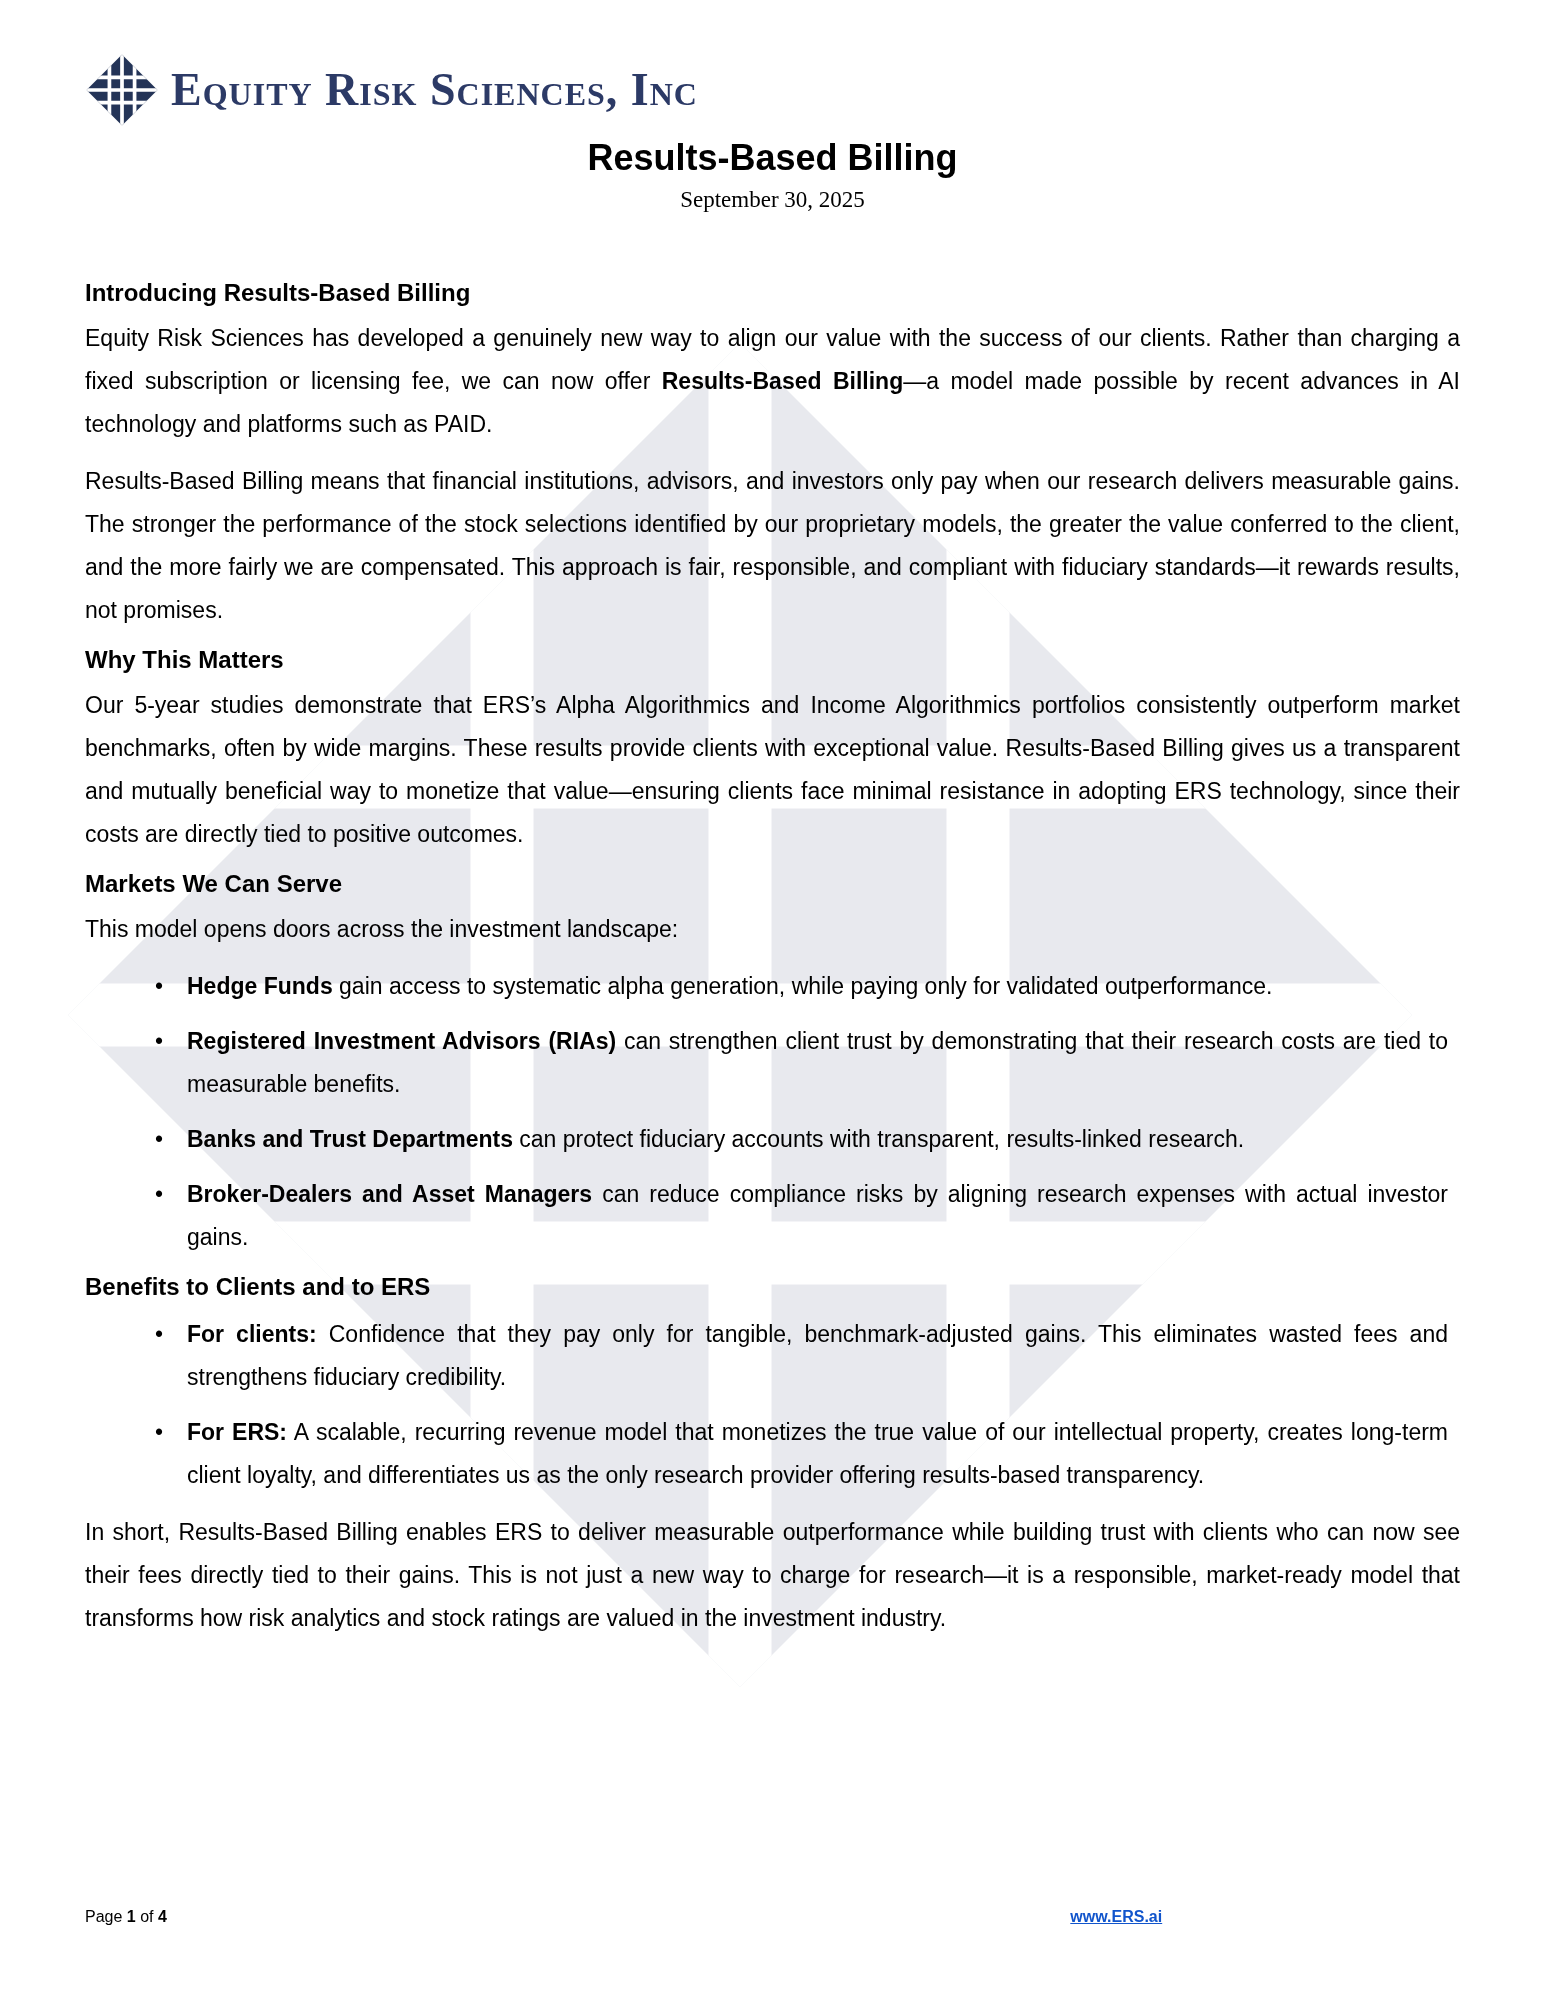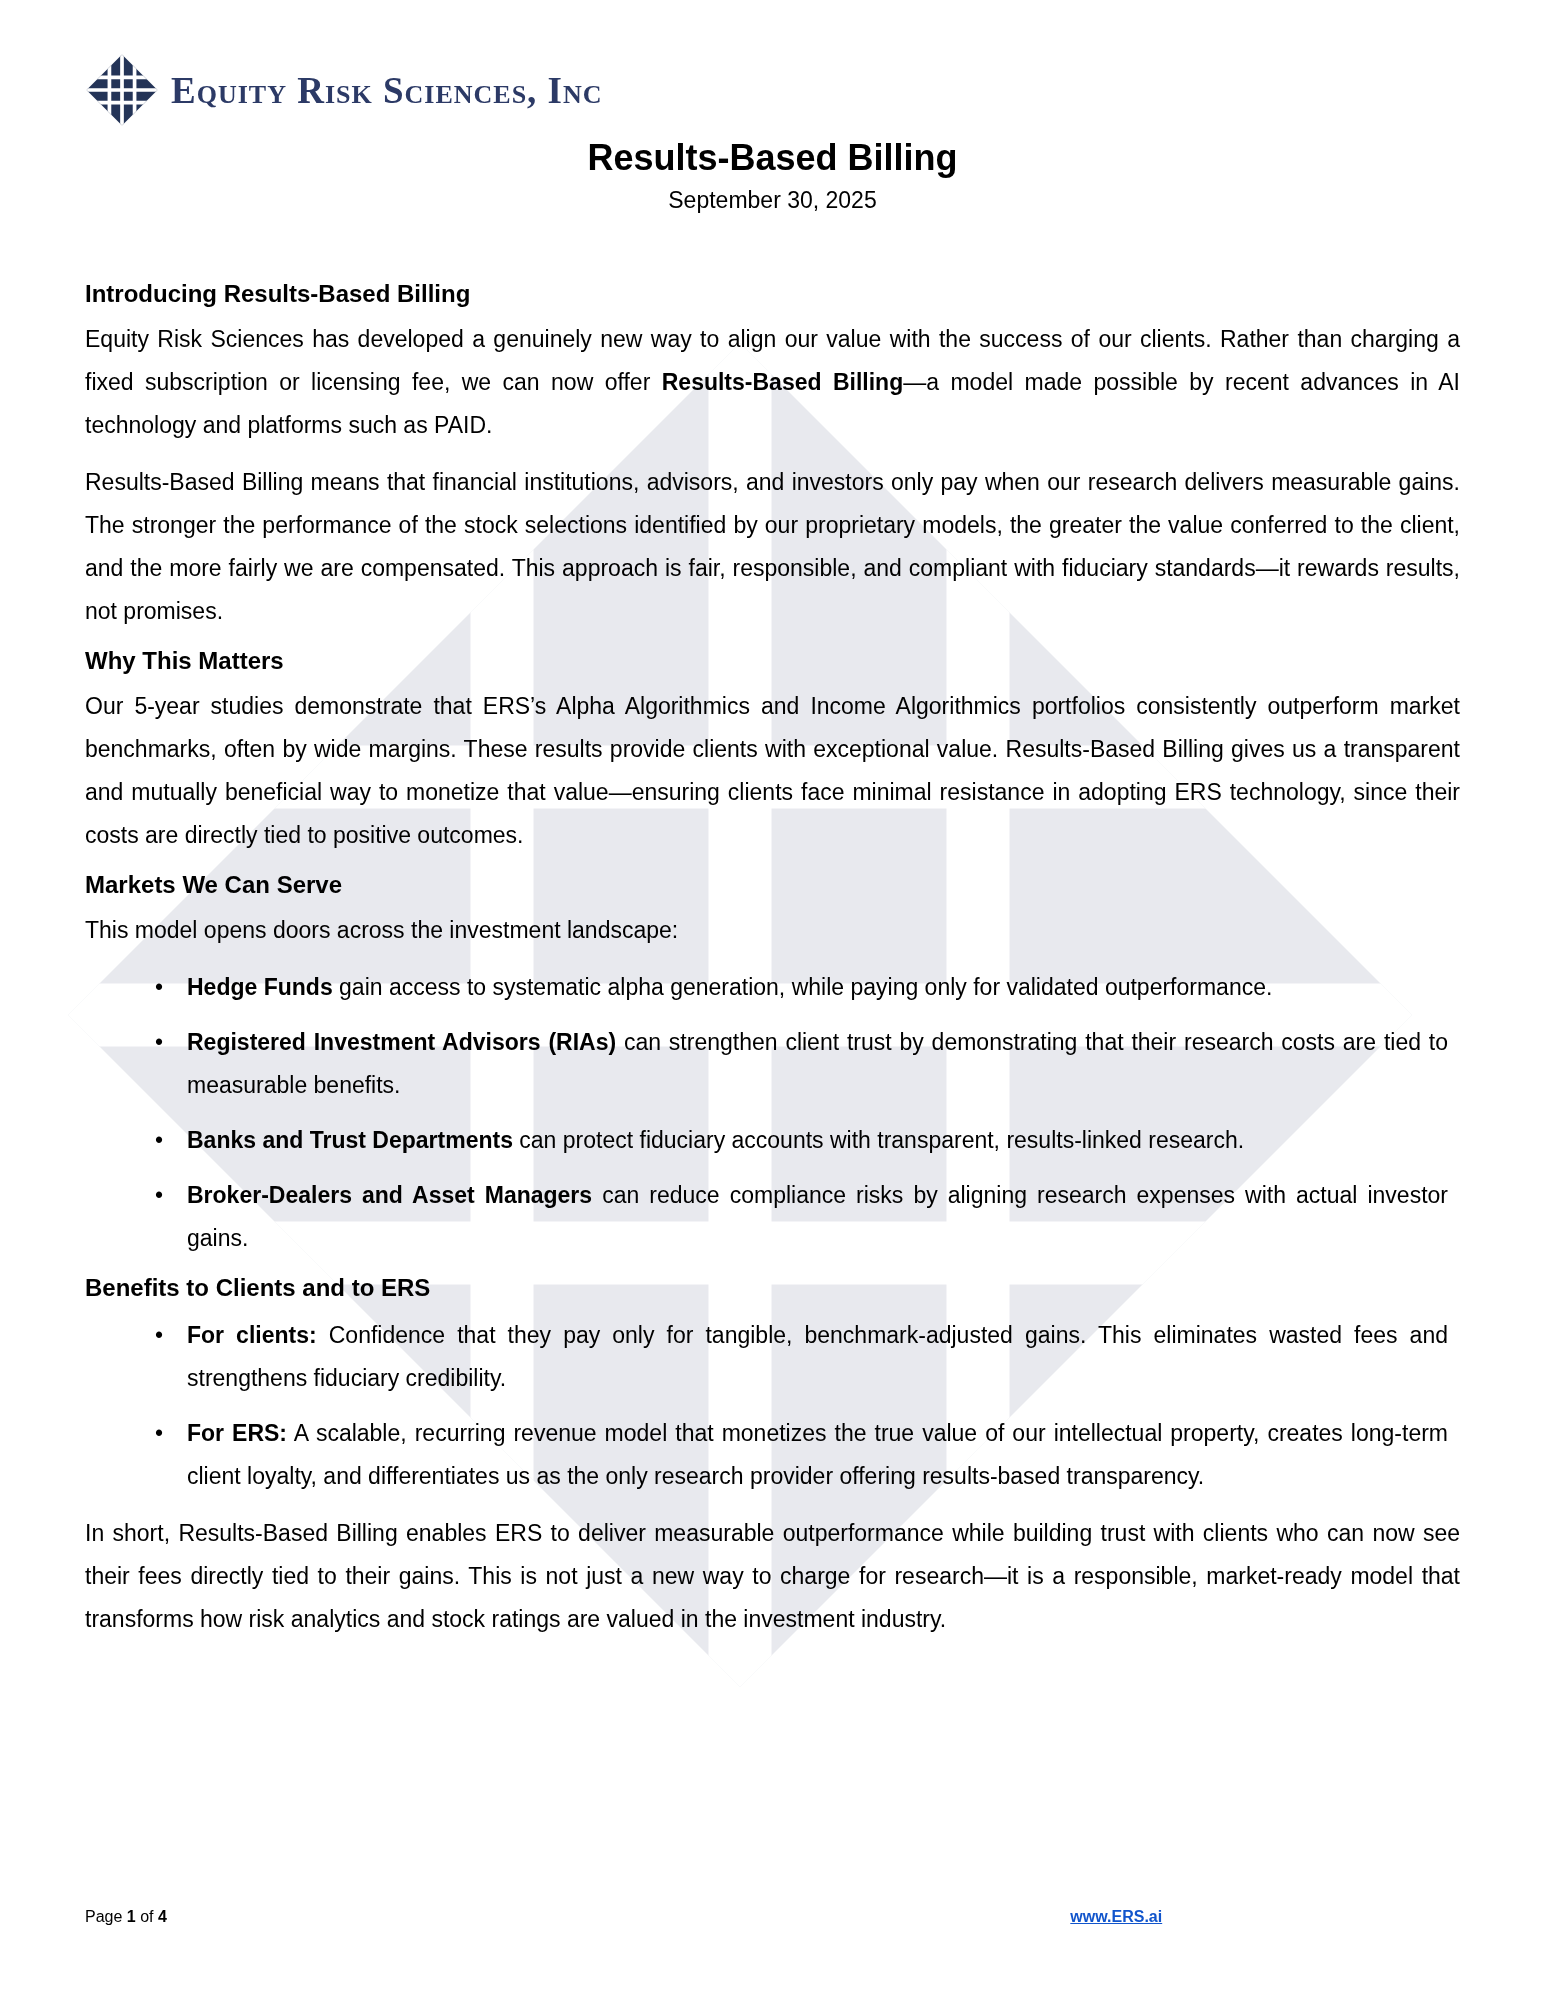--- a/index.html
+++ b/index.html
@@ -5,24 +5,24 @@
   html,body{margin:0;padding:0;background:#ffffff;}
   body{width:1545px;height:2000px;position:relative;overflow:hidden;
        font-family:"Liberation Sans",sans-serif;color:#000;}
   .page{position:absolute;inset:0;}
   .watermark{position:absolute;left:40px;top:300px;width:1400px;height:1430px;z-index:0;}
   .content{position:relative;z-index:1;padding:46px 85px 0 85px;}
   
   .brandrow{display:flex;align-items:center;gap:12px;height:88px;}
   .brandrow svg{width:74px;height:82px;flex:0 0 auto;}
   .wordmark{font-family:"Liberation Serif",serif;font-variant:small-caps;
-            font-weight:600;font-size:37px;letter-spacing:1px;color:#2c3a66;line-height:1;}
+            font-weight:600;font-size:46px;letter-spacing:1px;color:#2c3a66;line-height:1;}
   .titleblock{text-align:center;margin-top:2px;}
   .doc-title{font-size:36px;font-weight:bold;line-height:1.2;}
-  .doc-date{font-size:23px;margin-top:8px;}
+  .doc-date{font-size:23px;margin-top:8px;font-family:Liberation Serif, serif;}
   
   .docbody{margin-top:66px;font-size:23px;line-height:43px;text-align:justify;}
   .docbody h2{font-size:24px;line-height:28px;font-weight:bold;margin:12px 0 10px 0;text-align:left;}
   .docbody h2:first-child{margin-top:0;}
   .docbody p{margin:0 0 14px 0;}
   .docbody ul{list-style:none;margin:0 0 14px 52px;padding:0;}
   .docbody li{position:relative;padding-left:38px;margin:12px;}
   .docbody li::before{content:"\2022";position:absolute;left:6px;font-size:23px;}
   .b{font-weight:bold;}
   

